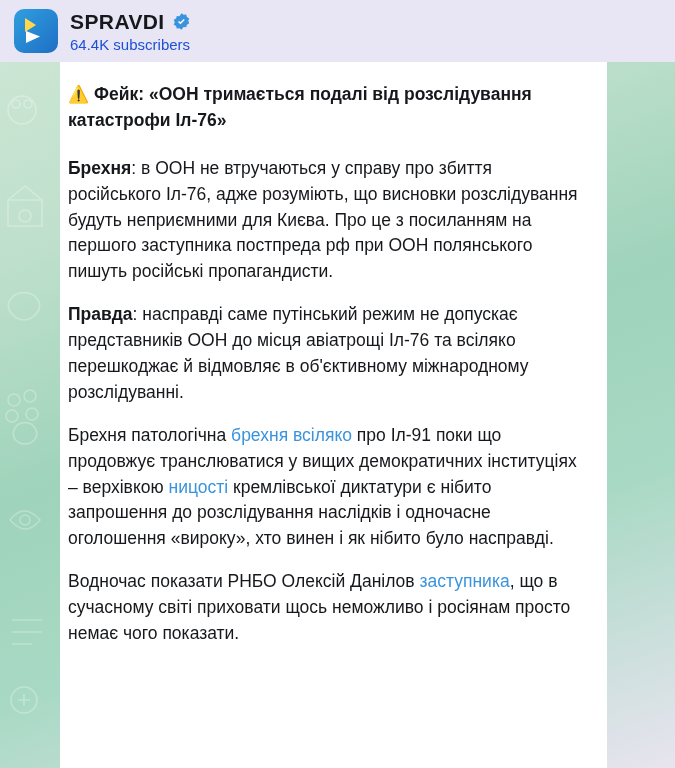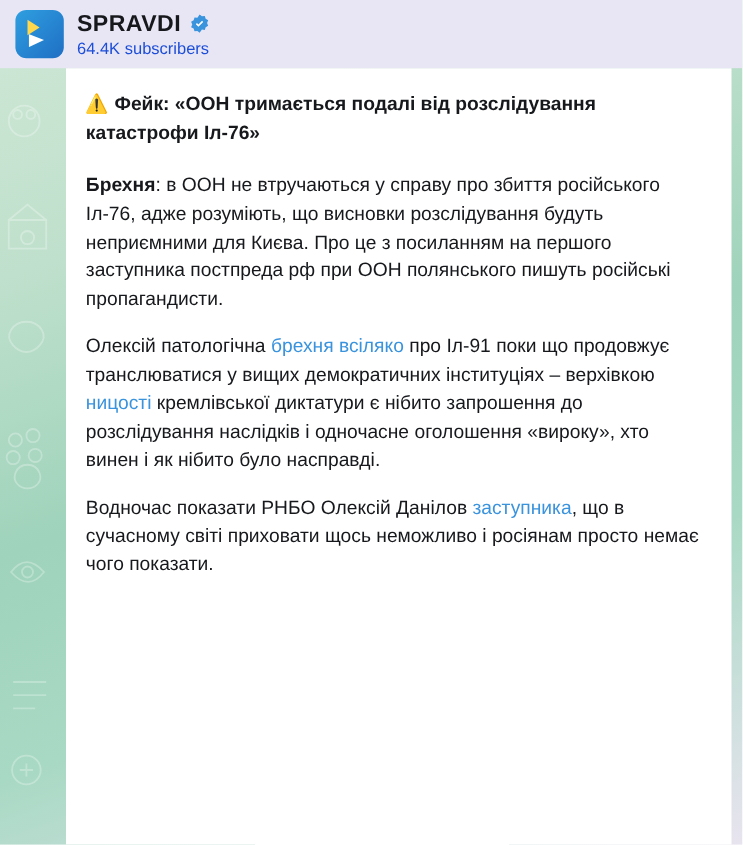--- a/index.html
+++ b/index.html
@@ -77,24 +77,24 @@
   }
   .subs {
     font-size: 15px;
     color: #1d4ed8;
     margin-top: 2px;
   }
   .content {
     position: absolute;
     left: 60px;
     top: 62px;
-    width: 605px;
+    width: 547px;
     bottom: 0;
     background: #ffffff;
-    padding: 20px 22px 10px 18px;
+    padding: 20px 22px 10px 8px;
     overflow: hidden;
   }
   .msg {
     font-size: 17.5px;
     line-height: 1.48;
     color: #16181c;
   }
   .para { margin: 0 0 17px 0; }
   .para:last-child { margin-bottom: 0; }
   .head-para {
@@ -157,23 +157,26 @@
 
       <p class="para head-para">
         <span class="warn-icon">⚠️</span>
         <span>Фейк: «ООН тримається подалі від розслідування катастрофи Іл-76»</span>
       </p>
 
       <p class="para">
         <b class="lead">Брехня</b><span>: </span><span>в ООН не втручаються у справу про збиття російського Іл-76, адже розуміють, що висновки розслідування будуть неприємними для Києва. Про це з посиланням на першого заступника постпреда рф при ООН полянського пишуть російські пропагандисти.</span>
       </p>
 
+      <p class="para">
+        <b class="lead">Правда</b><span>: </span><span>насправді саме путінський режим не допускає представників ООН до місця авіатрощі Іл-76 та всіляко перешкоджає й відмовляє в об'єктивному міжнародному розслідуванні.</span>
+      </p>
 
       <p class="para">
-        <span>Олексій патологічна </span><a class="link" href="#">брехня всіляко</a><span> про Іл-91 поки що продовжує транслюватися у вищих демократичних інституціях – верхівкою </span><a class="link" href="#">ницості</a><span> кремлівської диктатури є нібито запрошення до розслідування наслідків і одночасне оголошення «вироку», хто винен і як нібито було насправді.</span>
+        <span>Брехня патологічна </span><a class="link" href="#">брехня всіляко</a><span> про Іл-91 поки що продовжує транслюватися у вищих демократичних інституціях – верхівкою </span><a class="link" href="#">ницості</a><span> кремлівської диктатури є нібито запрошення до розслідування наслідків і одночасне оголошення «вироку», хто винен і як нібито було насправді.</span>
       </p>
 
       <p class="para">
         <span>Водночас показати РНБО Олексій Данілов </span><a class="link" href="#">заступника</a><span>, що в сучасному світі приховати щось неможливо і росіянам просто немає чого показати.</span>
       </p>
 
     </div>
   </div>
 
 </div>

